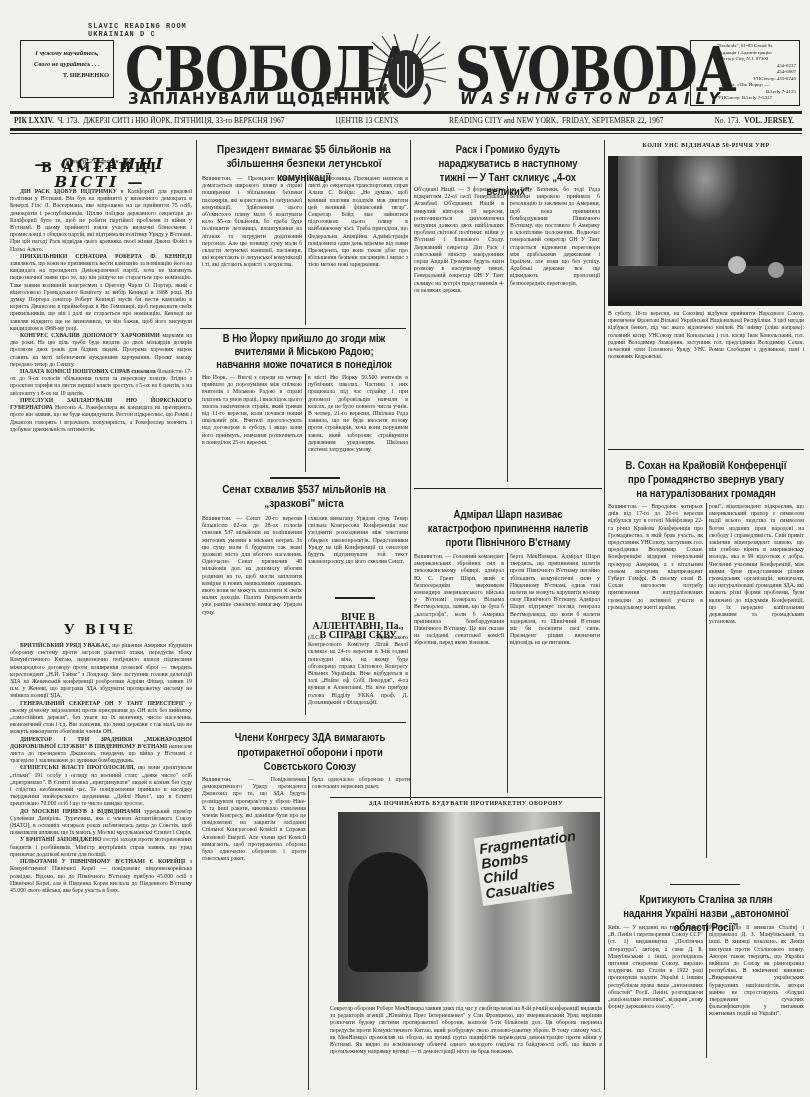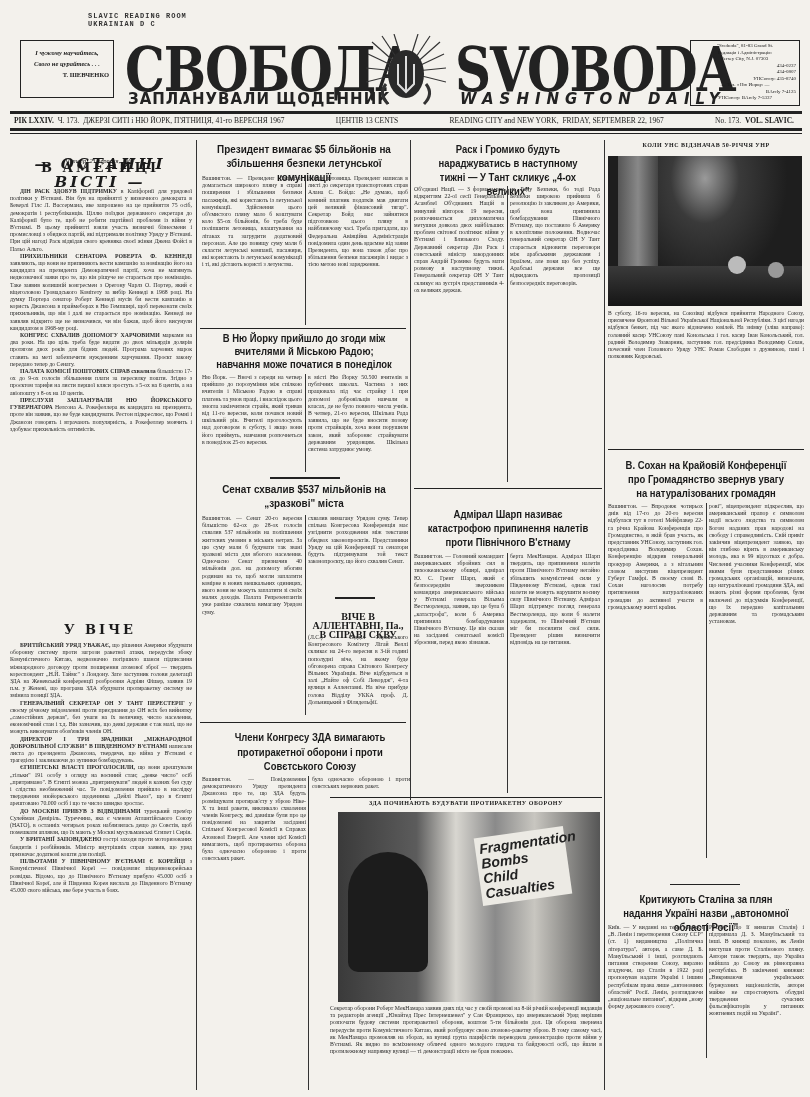--- a/index.html
+++ b/index.html
@@ -1,19 +1,19 @@
 <!DOCTYPE html>
 <html><head>
 <meta charset="utf-8">
 <style>
   * { box-sizing: border-box; margin: 0; padding: 0; }
   html, body { width: 810px; height: 1097px; overflow: hidden; }
   body { background: #f3f1ec; color: #1a1a1a; font-family: "Liberation Serif", serif; position: relative; }
   .abs { position: absolute; }
-  .stamp { left: 88px; top: 12px; font-family: "Liberation Mono", monospace; font-size: 7px; font-weight: bold; letter-spacing: 1px; line-height: 8px; color: #333; }
+  .stamp { left: 88px; top: 22px; font-family: "Liberation Mono", monospace; font-size: 7px; font-weight: bold; letter-spacing: 1px; line-height: 8px; color: #333; }
   .quote-box { left: 20px; top: 40px; width: 94px; height: 58px; border: 1.5px solid #222; padding: 6px 4px; font-size: 6.5px; font-style: italic; font-weight: bold; text-align: center; line-height: 11px; }
   .quote-box .author { font-style: normal; text-align: right; }
   .mast-uk { left: 125px; top: 38px; font-family: "DejaVu Serif", serif; font-weight: bold; font-size: 50px; letter-spacing: -1px; transform: scaleY(1.25); transform-origin: top left; line-height: 50px; color: #222; }
   .mast-uk-sub { left: 128px; top: 90px; font-family: "DejaVu Sans", sans-serif; font-weight: bold; font-size: 15px; letter-spacing: 1px; color: #222; }
   .mast-en { left: 455px; top: 38px; font-family: "DejaVu Serif", serif; font-weight: bold; font-size: 50px; letter-spacing: -1px; transform: scaleY(1.25); transform-origin: top left; line-height: 50px; color: #222; }
   .mast-en-sub { left: 460px; top: 90px; font-family: "DejaVu Sans", sans-serif; font-weight: bold; font-style: italic; font-size: 15px; letter-spacing: 6px; color: #222; }
   .emblem { left: 366px; top: 34px; width: 80px; height: 76px; }
   .contact-box { left: 690px; top: 40px; width: 110px; height: 66px; border: 1.5px solid #222; padding: 2px 3px; font-size: 5px; line-height: 6.5px; }
   .contact-box .r { text-align: right; }
   .contact-box .c { text-align: center; }
@@ -84,24 +84,24 @@
   <div class="r">434-0237</div>
   <div class="r">434-0807</div>
   <div class="r">УНСоюзу: 435-8740</div>
   <div class="c">— Тел. з Ню Йорку: —</div>
   <div class="r">BArcly 7-4125</div>
   <div class="c">УНСоюзу: BArcly 7-5337</div>
 </div>
 
 <div class="abs rule-thick" style="top:111px;"></div>
 <div class="abs dateline">
-  <span><b>РІК LXXIV.</b>&nbsp; <span>Ч. 173.</span>&nbsp; <span>ДЖЕРЗІ СИТІ і НЮ ЙОРК, П'ЯТНИЦЯ, 41-го ВЕРЕСНЯ 1967</span></span>
+  <span><b>РІК LXXIV.</b>&nbsp; <span>Ч. 173.</span>&nbsp; <span>ДЖЕРЗІ СИТІ і НЮ ЙОРК, П'ЯТНИЦЯ, 33-го ВЕРЕСНЯ 1967</span></span>
   <span>ЦЕНТІВ 13 CENTS</span>
   <span><span>READING CITY and NEW YORK,</span>&nbsp; <span>FRIDAY, SEPTEMBER 22, 1967</span></span>
-  <span style="padding-right:10px;"><span>No. 173.</span>&nbsp; <b>VOL. SLAVIC.</b></span>
+  <span style="padding-right:10px;"><span>No. 173.</span>&nbsp; <b>VOL. JERSEY.</b></span>
 </div>
 <div class="abs rule-thick" style="top:128px;"></div>
 <div class="abs rule-thin" style="top:133px;"></div>
 
 <div class="abs col-rule" style="left:196px; top:140px; height:950px;"></div>
 <div class="abs col-rule" style="left:410px; top:140px; height:660px;"></div>
 <div class="abs col-rule" style="left:604px; top:140px; height:950px;"></div>
 
 <div class="abs latest">— ОСТАННІ ВІСТІ —</div>
 <div class="abs latest-date">Четвер, 21 вересня, 1967</div>

